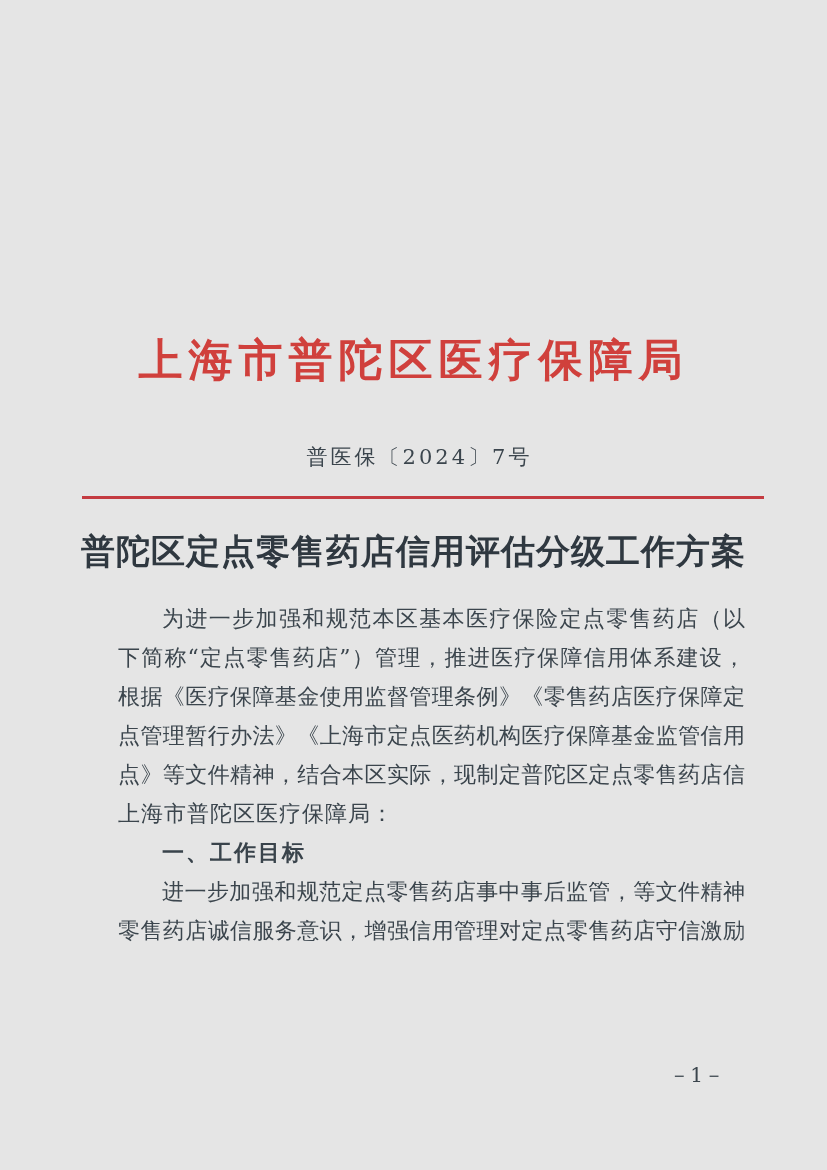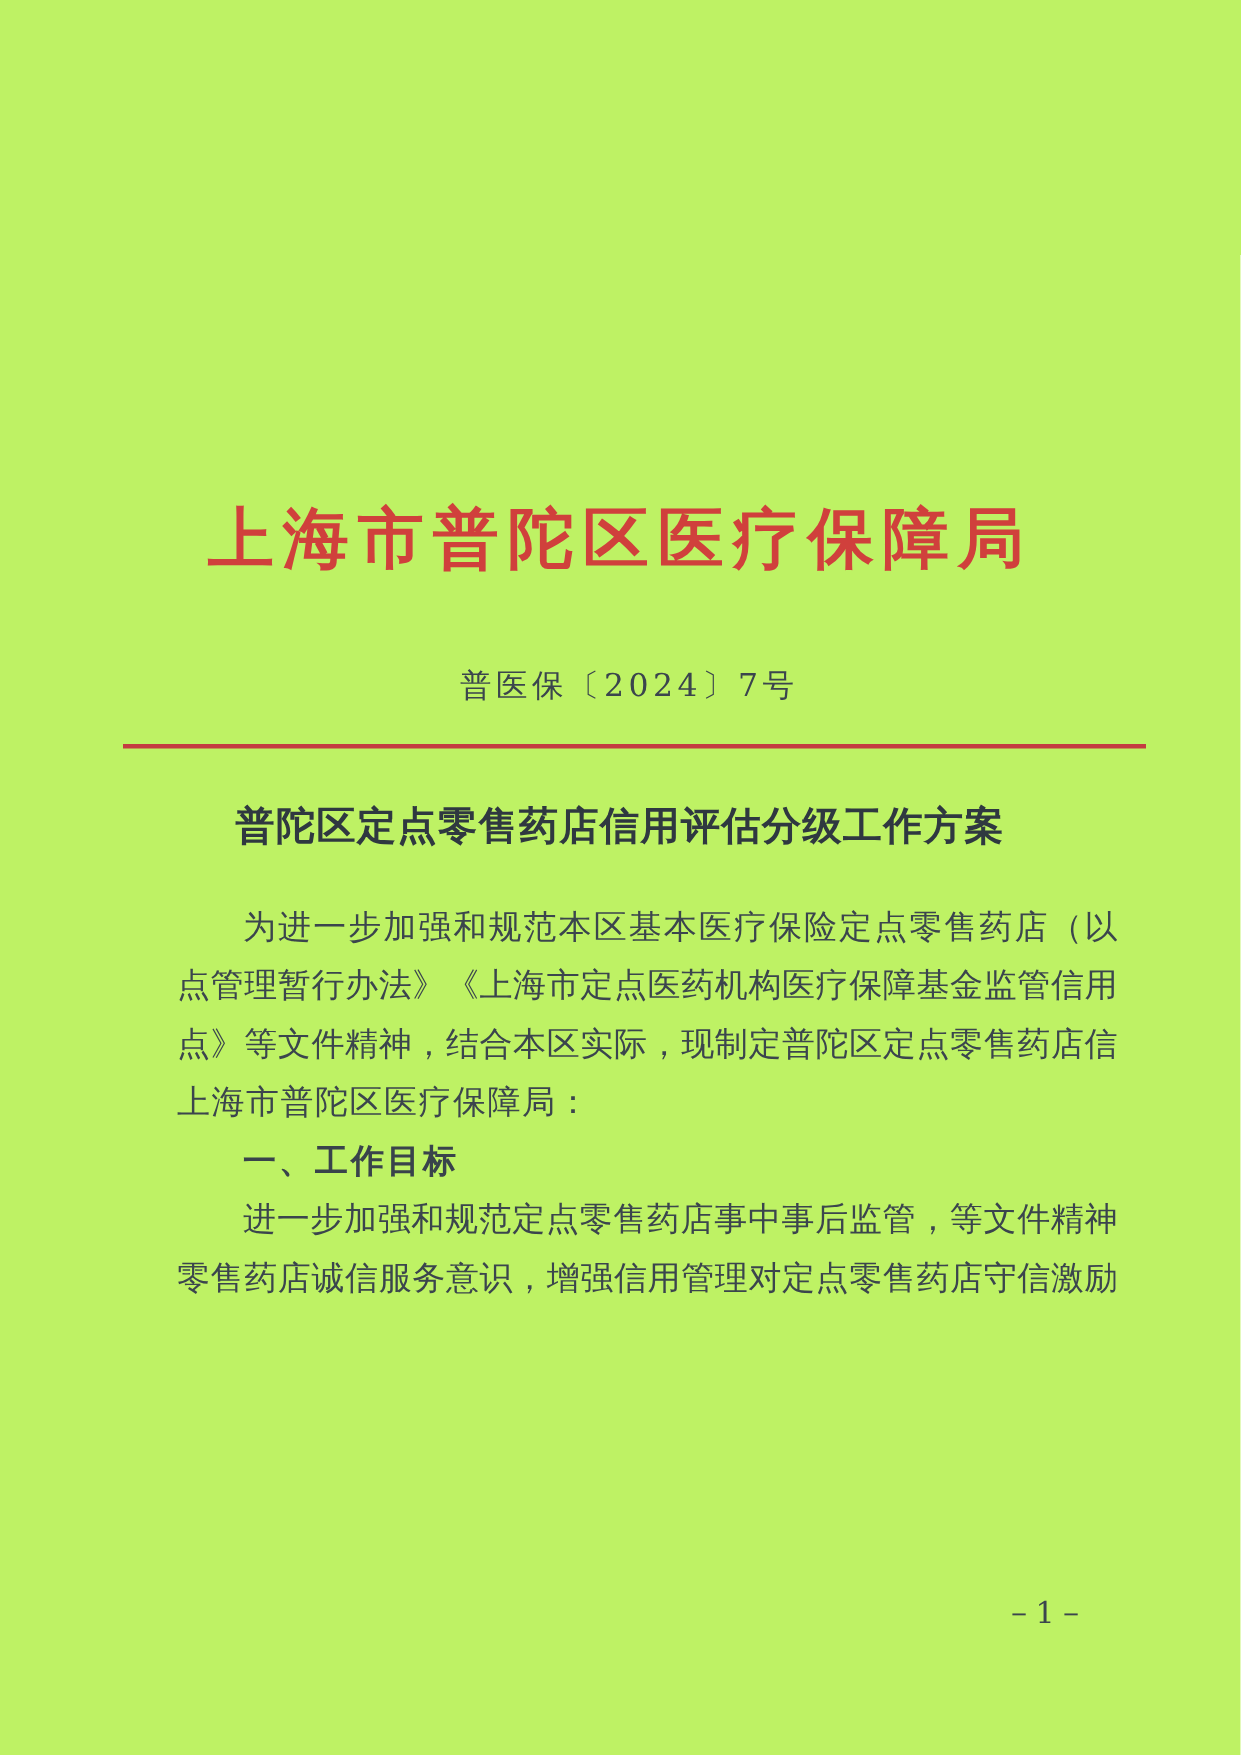--- a/index.html
+++ b/index.html
@@ -5,21 +5,21 @@
   :root{
     --header-red:#d0403c;
     --divider-red:#c43b41;
     --body-ink:#3b454d;
     --title-ink:#2f3840;
   }
   html,body{margin:0;padding:0;background:#ffffff;}
   .page{
     position:relative;
     width:827px;height:1170px;
-    background:#bef264;
+    background:#e5e5e5;
     overflow:hidden;
     font-family:"DejaVu Serif","Liberation Serif",serif;
   }
   .header-title{
     position:absolute;top:332px;left:0;right:0;
     text-align:center;
     font-size:44px;line-height:56px;
     font-weight:bold;
     letter-spacing:6px;
     color:var(--header-red);
@@ -34,21 +34,21 @@
     padding-left:12px;
   }
   .red-divider{
     position:absolute;top:496px;left:82px;
     width:682px;height:3px;
     background:var(--divider-red);
   }
   .doc-title{
     position:absolute;top:533px;left:0;right:0;
     text-align:center;
-    font-size:26px;line-height:36px;
+    font-size:34px;line-height:36px;
     font-weight:bold;
     letter-spacing:1px;
     color:var(--title-ink);
   }
   .body-text{
     position:absolute;top:599px;left:118px;
     width:627px;
     font-size:22px;
     line-height:39px;
     color:var(--body-ink);
@@ -90,20 +90,22 @@
   <div class="header-title">上海市普陀区医疗保障局</div>
 
   <div class="doc-number">普医保〔2024〕7号</div>
 
   <div class="red-divider"></div>
 
   <div class="doc-title">普陀区定点零售药店信用评估分级工作方案</div>
 
   <div class="body-text">
       <div class="line first">为进一步加强和规范本区基本医疗保险定点零售药店（以</div>
+      <div class="line mid">下简称“定点零售药店”）管理，推进医疗保障信用体系建设，</div>
+      <div class="line mid">根据《医疗保障基金使用监督管理条例》《零售药店医疗保障定</div>
       <div class="line mid">点管理暂行办法》《上海市定点医药机构医疗保障基金监管信用</div>
       <div class="line mid">点》等文件精神，结合本区实际，现制定普陀区定点零售药店信</div>
       <div class="line end">上海市普陀区医疗保障局：</div>
       <div class="line heading">一、工作目标</div>
       <div class="line first">进一步加强和规范定点零售药店事中事后监管，等文件精神</div>
       <div class="line mid">零售药店诚信服务意识，增强信用管理对定点零售药店守信激励</div>
     </div>
 
   <div class="page-number">－1－</div>
 

